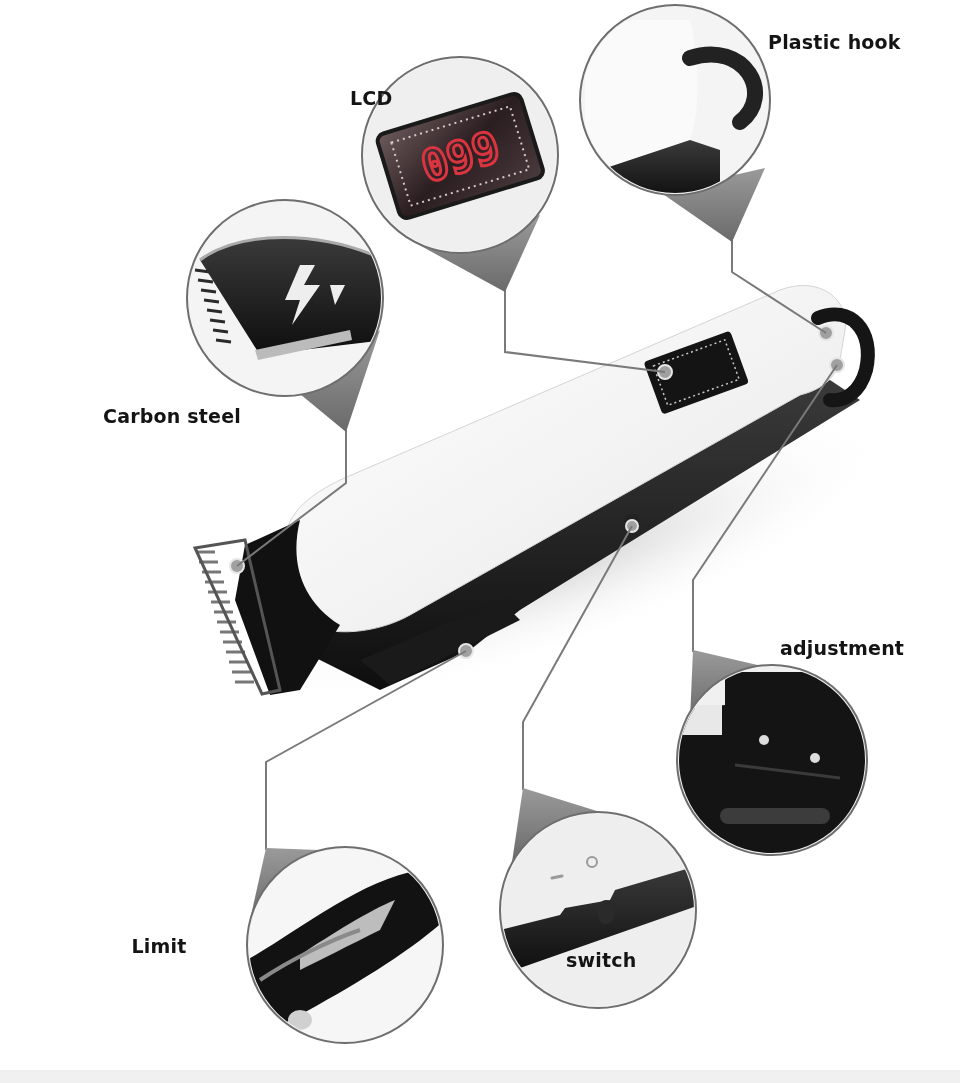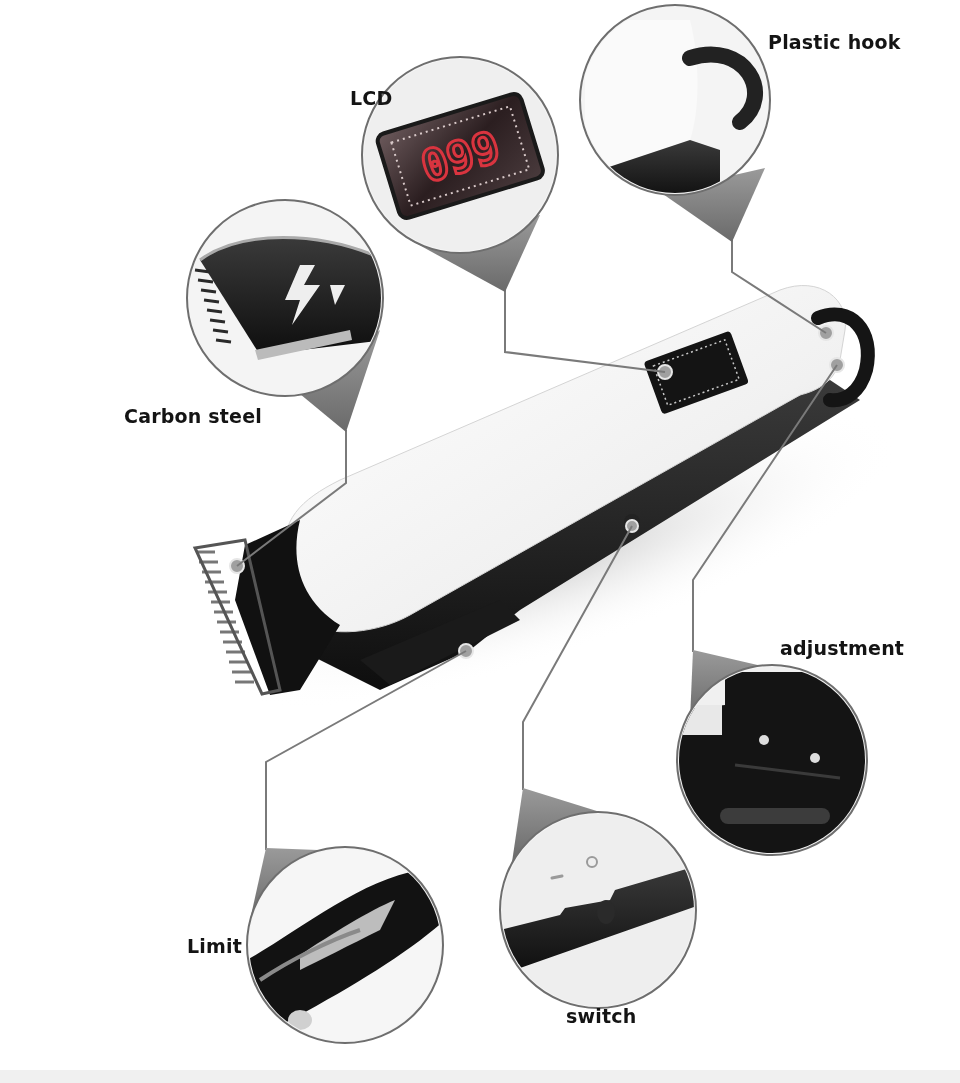--- a/index.html
+++ b/index.html
@@ -1,20 +1,20 @@
 <!DOCTYPE html>
 <html><head>
 <meta charset="utf-8">
 <style>
   html, body { margin: 0; padding: 0; background: #ffffff; }
   body { width: 960px; height: 1083px; overflow: hidden; position: relative; font-family: "DejaVu Sans", sans-serif; }
   #stage { position: absolute; left: 0; top: 0; width: 960px; height: 1083px; }
   .bottom-band { position: absolute; left: 0; top: 1070px; width: 960px; height: 13px; background: #f0f0f0; }
   .label { position: absolute; color: #141414; font-family: "DejaVu Sans", sans-serif; font-size: 19px; line-height: 37px; letter-spacing: 0.2px; white-space: nowrap; font-weight: bold; }
-  .label.center { text-align: right; }
+  .label.center { text-align: center; }
   .lcd-digits { font-family: "DejaVu Sans Mono", monospace; }
 </style>
 </head>
 <body>
 
 <svg id="stage" viewBox="0 0 960 1083" xmlns="http://www.w3.org/2000/svg">
   <defs>
     <linearGradient id="bodyGrad" x1="0" y1="0" x2="1" y2="1">
       <stop offset="0" stop-color="#ffffff"></stop>
       <stop offset="0.6" stop-color="#f1f1f1"></stop>
@@ -197,18 +197,18 @@
     </g>
   </g>
 </svg>
 
 <div class="label" style="left:306px; top:80px;margin-left:44px;">LCD</div>
 <div class="label" style="left:768px; top:24px;">Plastic hook</div>
 <div class="label center" style="left:82px; top:398px; width:180px;">
   <div>Carbon steel</div>
 </div>
 <div class="label" style="left:780px; top:630px;">adjustment</div>
-<div class="label" style="left:566px; top:998px;">switch</div>
+<div class="label" style="left:566px; top:942px;">switch</div>
 <div class="label center" style="left:76px; top:928px; width:166px;">
   <div>Limit</div>
 </div>
 
 <div class="bottom-band"></div>
 
 </body></html>

